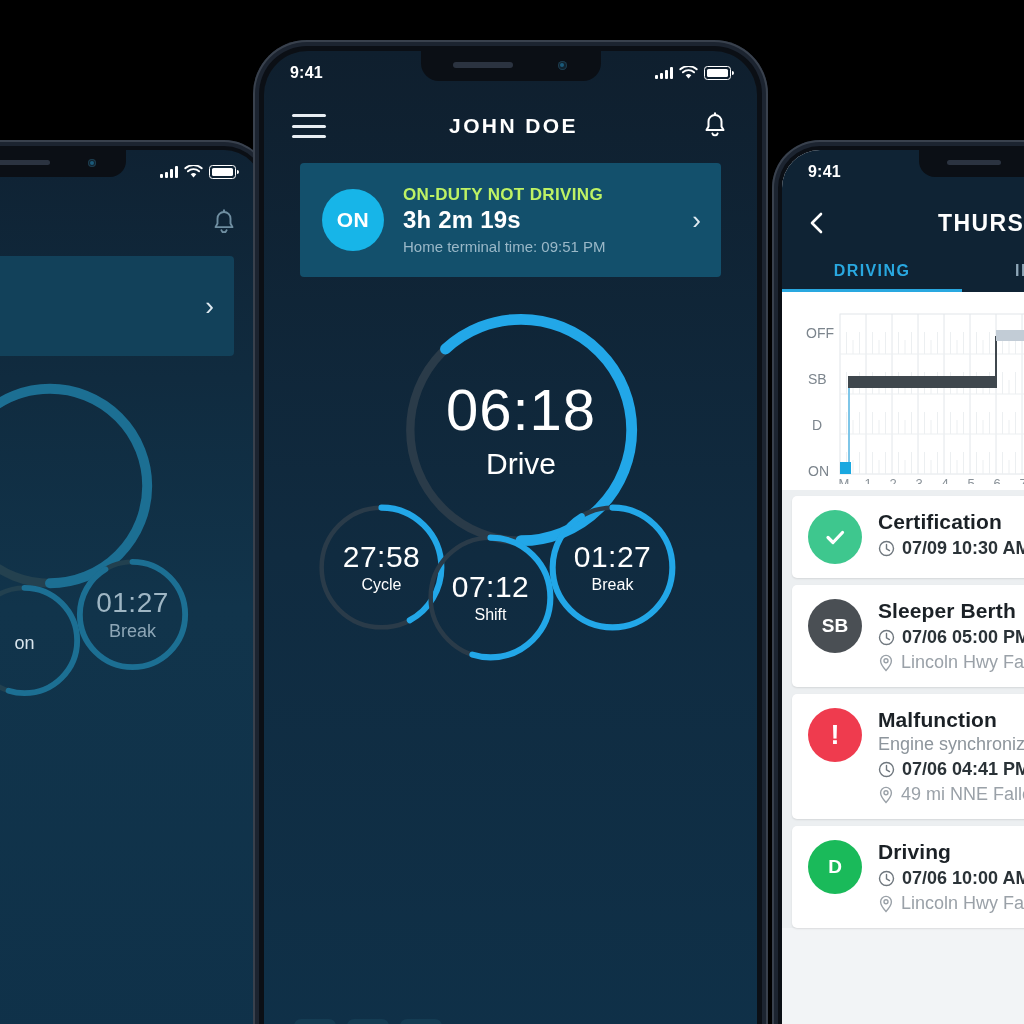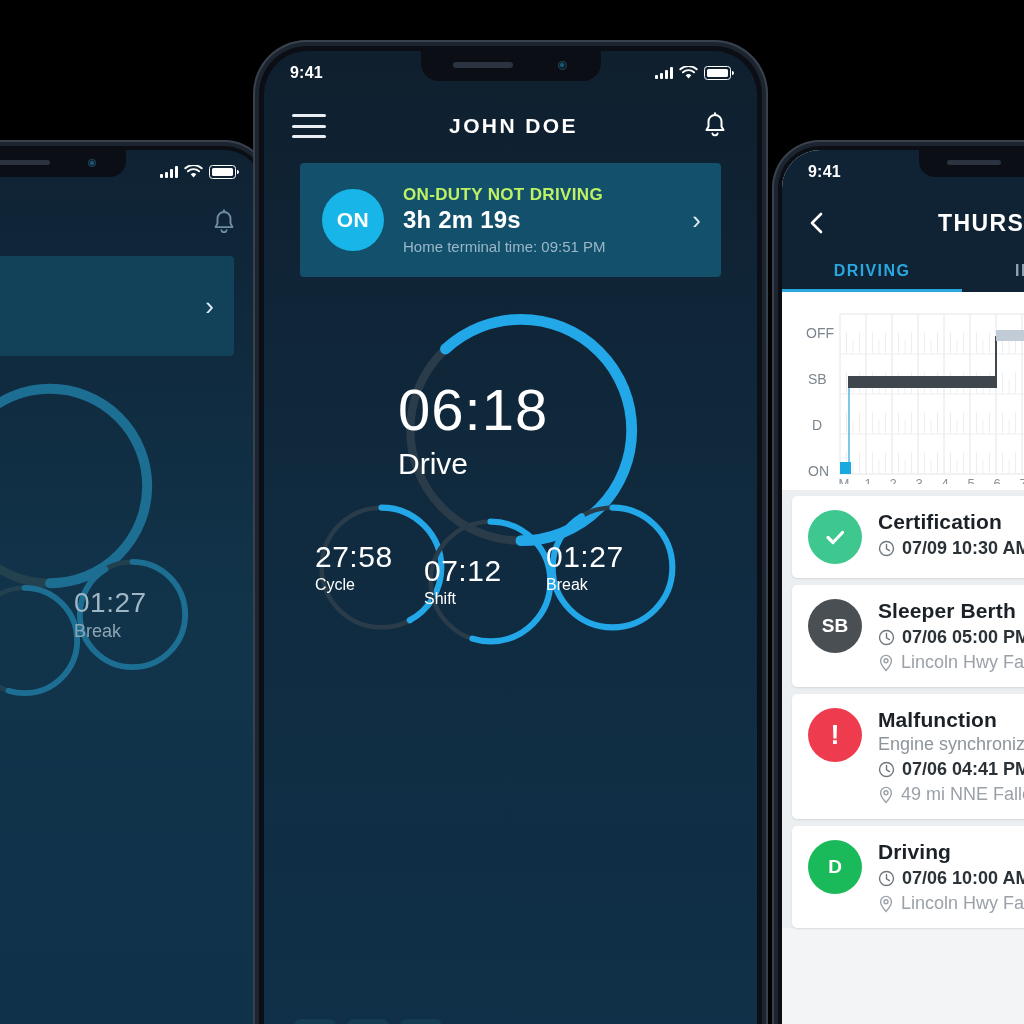--- a/index.html
+++ b/index.html
@@ -52,28 +52,28 @@
   .sc-kind{color:#bef264;font-size:17px;font-weight:700;letter-spacing:.35px;}
   .sc-dur{color:#fff;font-size:24px;font-weight:700;margin-top:1px;letter-spacing:.2px;}
   .sc-term{color:#9ab8c8;font-size:15px;margin-top:4px;}
   .chev{color:#dfeaf1;font-size:26px;font-weight:300;line-height:1;padding-left:6px;}
 
   
   .rings{position:relative;height:480px;margin-top:6px;}
   .ring{position:absolute;}
   .ring svg{position:absolute;inset:0;transform:rotate(-90deg);overflow:visible;}
   .ring .lbl{position:absolute;inset:0;display:flex;flex-direction:column;
-             align-items:flex-start;justify-content:center;color:#fff;}
+             align-items:center;justify-content:center;color:#fff;}
   .ring .val{font-weight:400;line-height:1;}
   .ring .cap{font-weight:500;line-height:1;}
   #ring-drive{left:134px;top:24px;width:246px;height:246px;}
   #ring-drive .val{font-size:58px;letter-spacing:1px;}
   #ring-drive .cap{font-size:30px;margin-top:10px;}
   #ring-cycle{left:51px;top:218px;width:133px;height:133px;}
-  #ring-shift{left:160px;top:232px;width:133px;height:133px;}
+  #ring-shift{left:160px;top:248px;width:133px;height:133px;}
   #ring-break{left:282px;top:218px;width:133px;height:133px;}
   .ring-small .val{font-size:30px;letter-spacing:.5px;}
   .ring-small .cap{font-size:16px;margin-top:5px;}
 
   
   .bottombar{position:absolute;left:0;right:0;bottom:0;height:96px;
              display:flex;align-items:center;justify-content:space-between;padding:0 30px 22px;
              box-sizing:border-box;}
   .sqbtns{display:flex;gap:11px;}
   .sqbtn{width:42px;height:42px;border-radius:7px;background:#143c53;display:flex;

